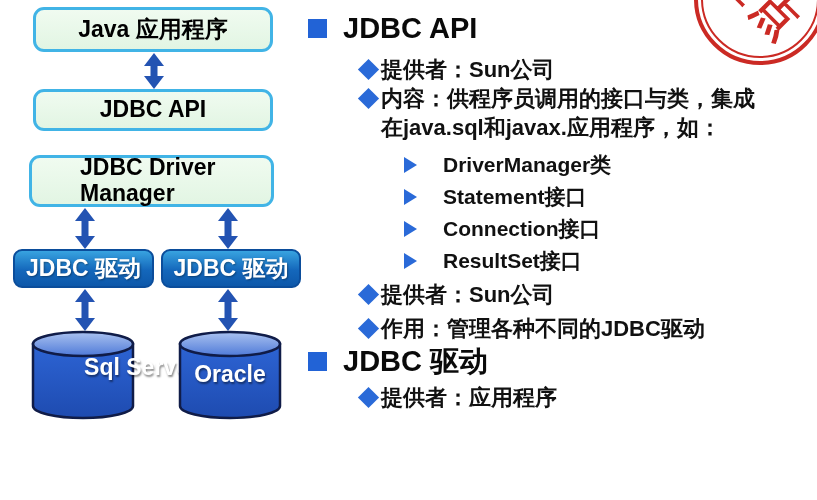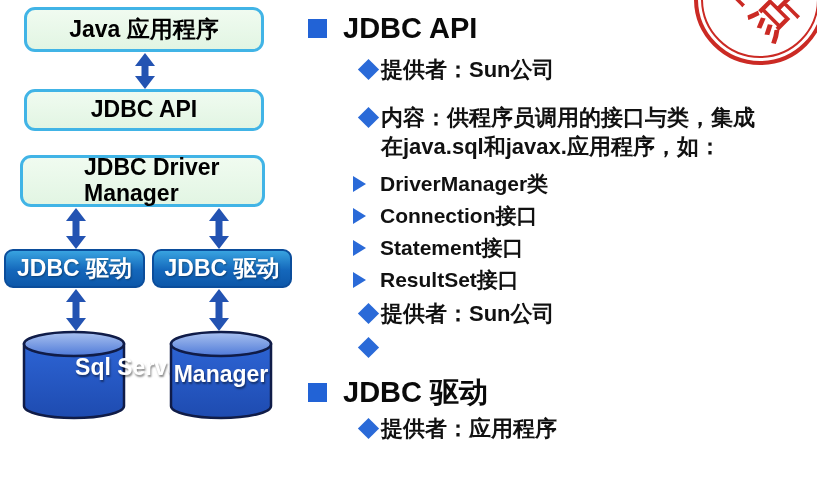--- a/index.html
+++ b/index.html
@@ -3,30 +3,30 @@
 <meta charset="utf-8">
 <style>
   html,body{margin:0;padding:0;}
   body{
     width:817px;height:500px;position:relative;overflow:hidden;
     background:#ffffff;
     font-family:"Liberation Sans","DejaVu Sans",sans-serif;
     color:#111;
   }
   
-  .diagram{position:absolute;left:2px;top:0;width:300px;height:500px;}
+  .diagram{position:absolute;left:11px;top:0;width:300px;height:500px;}
   .greenbox{
     position:absolute;
     background:linear-gradient(180deg,#f0fbf0 0%,#e2f5e3 100%);
     border:3px solid #41b4e6;border-radius:11px;
     display:flex;align-items:center;justify-content:center;
     font-weight:bold;font-size:23px;color:#000;
     box-sizing:border-box;line-height:1.12;
   }
-  .greenbox.leftalign{justify-content:flex-start;padding-left:61px;}
+  .greenbox.leftalign{justify-content:flex-start;padding-left:48px;}
   .bluebox{
     position:absolute;
     background:linear-gradient(180deg,#38a3e0 0%,#1467bb 55%,#0d58aa 100%);
     border:2px solid #0b4d9b;border-radius:9px;
     display:flex;align-items:center;justify-content:center;
     font-weight:bold;font-size:23px;color:#fff;
     box-sizing:border-box;text-shadow:1px 1px 2px rgba(0,0,0,.35);
   }
   .arrow{position:absolute;width:26px;}
   .cyl{position:absolute;width:104px;height:92px;}
@@ -36,25 +36,25 @@
   }
   
   .content{position:absolute;left:308px;top:0;width:509px;}
   .h1-row{display:flex;align-items:center;gap:16px;line-height:36px;}
   .sq{width:19px;height:19px;background:#2263d6;flex:none;}
   .h1-text{font-size:29px;font-weight:bold;color:#0a0a0a;white-space:nowrap;}
   .l2-row{display:flex;align-items:flex-start;gap:5px;margin-left:53px;line-height:29px;}
   .diamond{width:15px;height:15px;background:#2a6ad8;transform:rotate(45deg);margin-top:7px;flex:none;}
   .l2-text{font-size:22px;font-weight:bold;}
   .l2-text span{display:block;}
-  .l3-row{display:flex;align-items:center;gap:14px;margin-left:45px;line-height:30px;text-align:right;}
+  .l3-row{display:flex;align-items:center;gap:26px;margin-left:96px;line-height:30px;text-align:right;}
   .tri{width:0;height:0;border-left:13px solid #2a6ad8;border-top:8px solid transparent;border-bottom:8px solid transparent;flex:none;}
   .l3-text{font-size:21px;font-weight:bold;}
   .mt10{margin-top:10px;} .mt9{margin-top:9px;} .mt8{margin-top:8px;}
-  .mt6{margin-top:19px;} .mt5{margin-top:5px;} .mt4{margin-top:4px;} .mt2{margin-top:2px;}
+  .mt6{margin-top:0;} .mt5{margin-top:5px;} .mt4{margin-top:4px;} .mt2{margin-top:2px;}
   
   .stamp{
     position:absolute;left:694px;top:-67px;width:132px;height:132px;
     border:4px solid #cb2a24;border-radius:50%;
     display:flex;align-items:center;justify-content:center;box-sizing:border-box;
   }
   .stamp-inner{
     position:absolute;inset:3px;border:2px solid #cb2a24;border-radius:50%;
   }
   .stamp-text{
@@ -144,21 +144,21 @@
     </svg>
   </div>
   <div class="cyl-label" style="left:20px;top:355px;width:124px;margin-left:48px;">Sql Server</div>
 
   <div class="cyl" style="left:167px;top:330px;">
     <svg width="104" height="92" viewBox="0 0 104 92">
       <path d="M2 14 L2 76 A50 12 0 0 0 102 76 L102 14 Z" fill="url(#cylBody)" stroke="#101c48" stroke-width="2.5"></path>
       <ellipse cx="52" cy="14" rx="50" ry="12" fill="url(#cylTop)" stroke="#101c48" stroke-width="2.5"></ellipse>
     </svg>
   </div>
-  <div class="cyl-label" style="left:167px;top:362px;width:104px;">Manager</div>
+  <div class="cyl-label" style="left:167px;top:362px;width:104px;">Oracle</div>
 
 </div>
 
 <div class="content">
 
   <div class="h1-row mt10">
     <span class="sq"></span>
     <span class="h1-text">JDBC API</span>
   </div>
   <div class="l2-row mt9">
@@ -171,37 +171,38 @@
         <span>内容：供程序员调用的接口与类，集成</span>
         <span>在java.sql和javax.应用程序，如：</span>
       </span>
   </div>
   <div class="l3-row mt8">
     <span class="tri"></span>
     <span class="l3-text">DriverManager类</span>
   </div>
   <div class="l3-row mt2">
     <span class="tri"></span>
+    <span class="l3-text">Statement接口</span>
+  </div>
+  <div class="l3-row mt2">
+    <span class="tri"></span>
     <span class="l3-text">Connection接口</span>
   </div>
   <div class="l3-row mt2">
     <span class="tri"></span>
-    <span class="l3-text">Statement接口</span>
-  </div>
-  <div class="l3-row mt2">
-    <span class="tri"></span>
     <span class="l3-text">ResultSet接口</span>
   </div>
 
   <div class="l2-row mt4">
     <span class="diamond"></span>
     <span class="l2-text">提供者：Sun公司</span>
   </div>
   <div class="l2-row mt5">
     <span class="diamond"></span>
+    <span class="l2-text">作用：管理各种不同的JDBC驱动</span>
   </div>
 
   <div class="h1-row mt6">
     <span class="sq"></span>
     <span class="h1-text">JDBC 驱动</span>
   </div>
   <div class="l2-row mt4">
     <span class="diamond"></span>
     <span class="l2-text">提供者：应用程序</span>
   </div>

